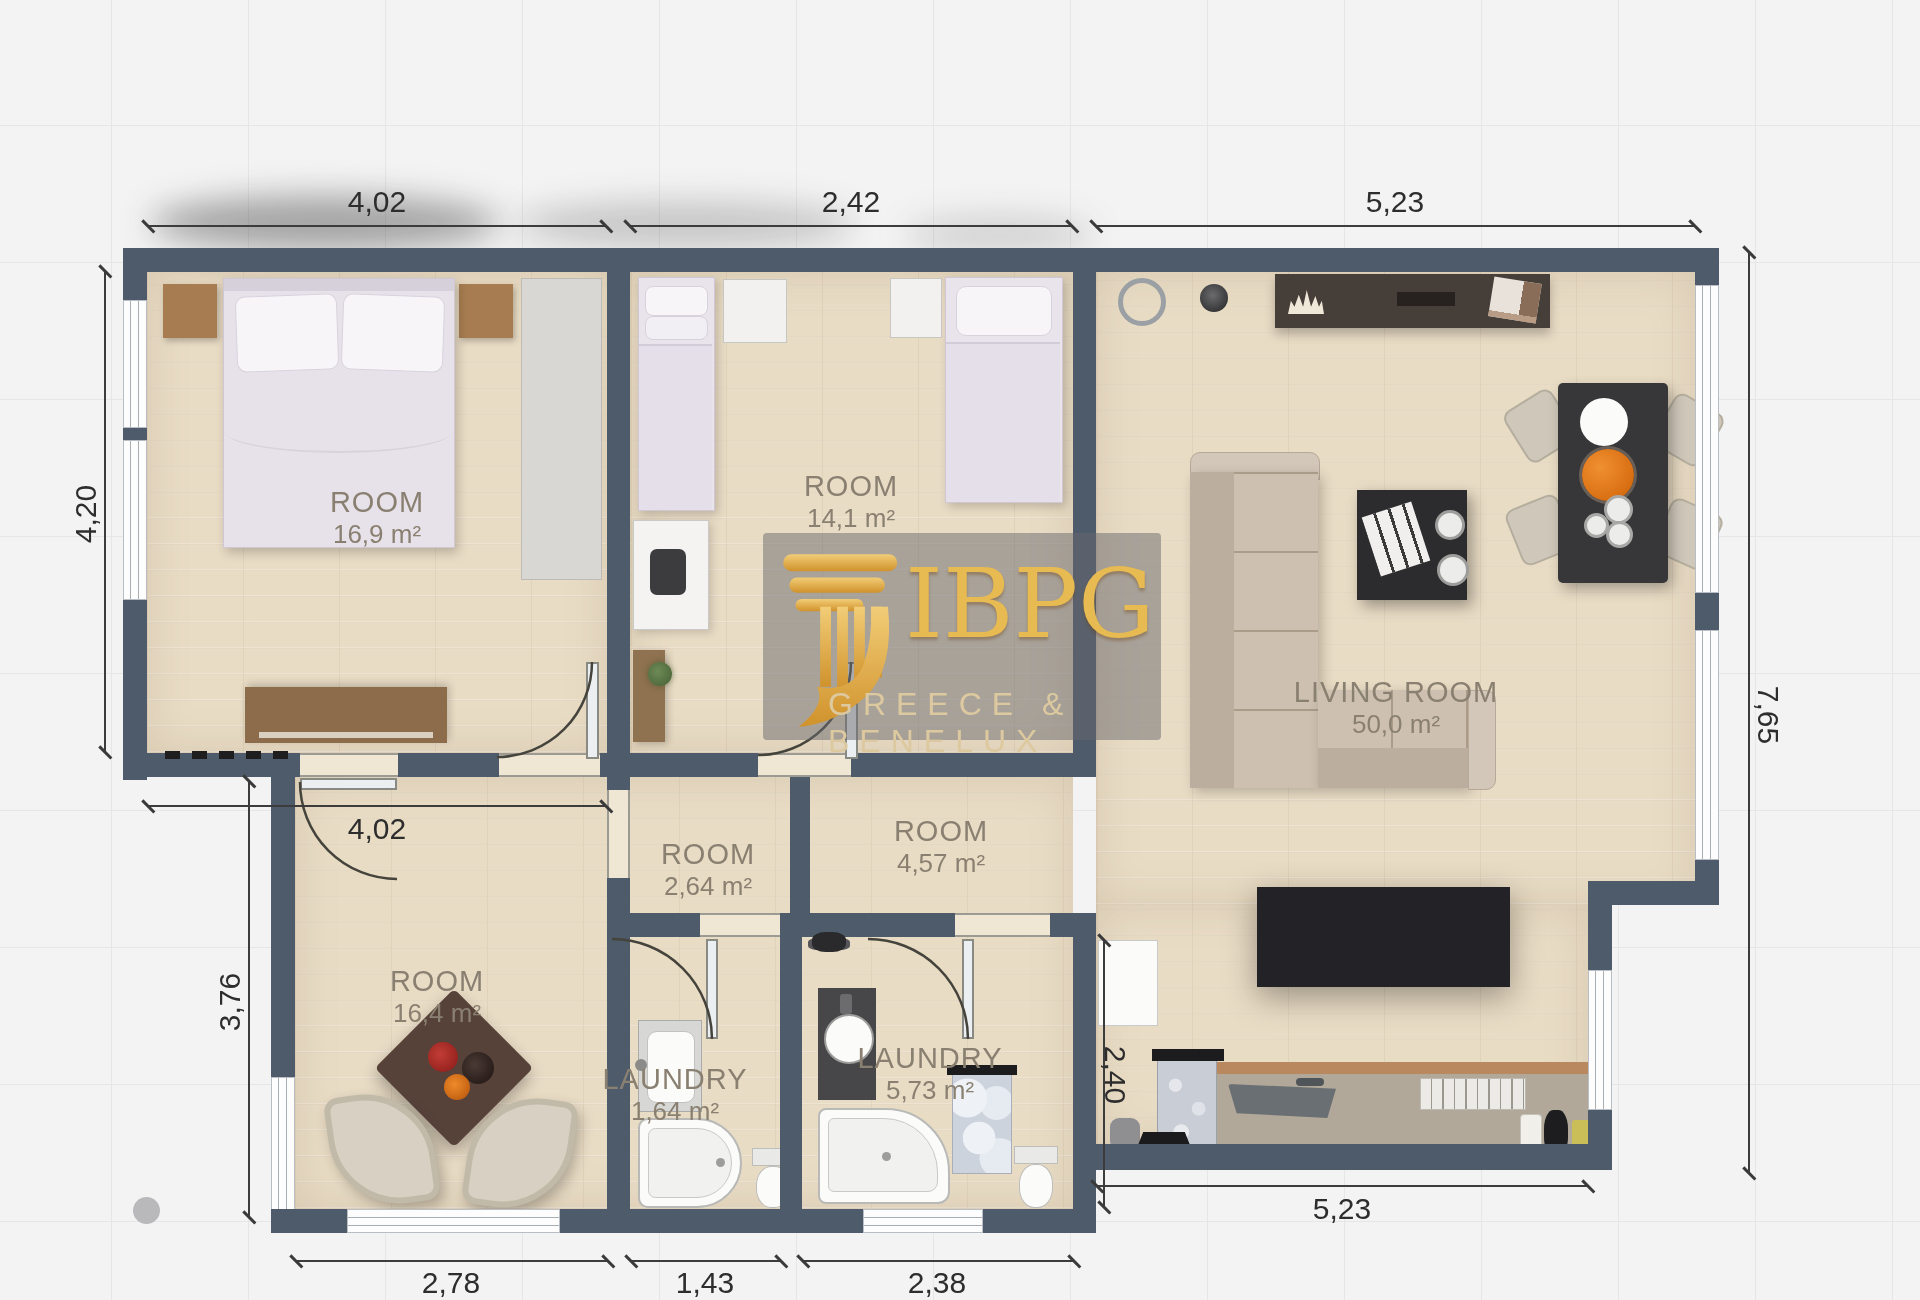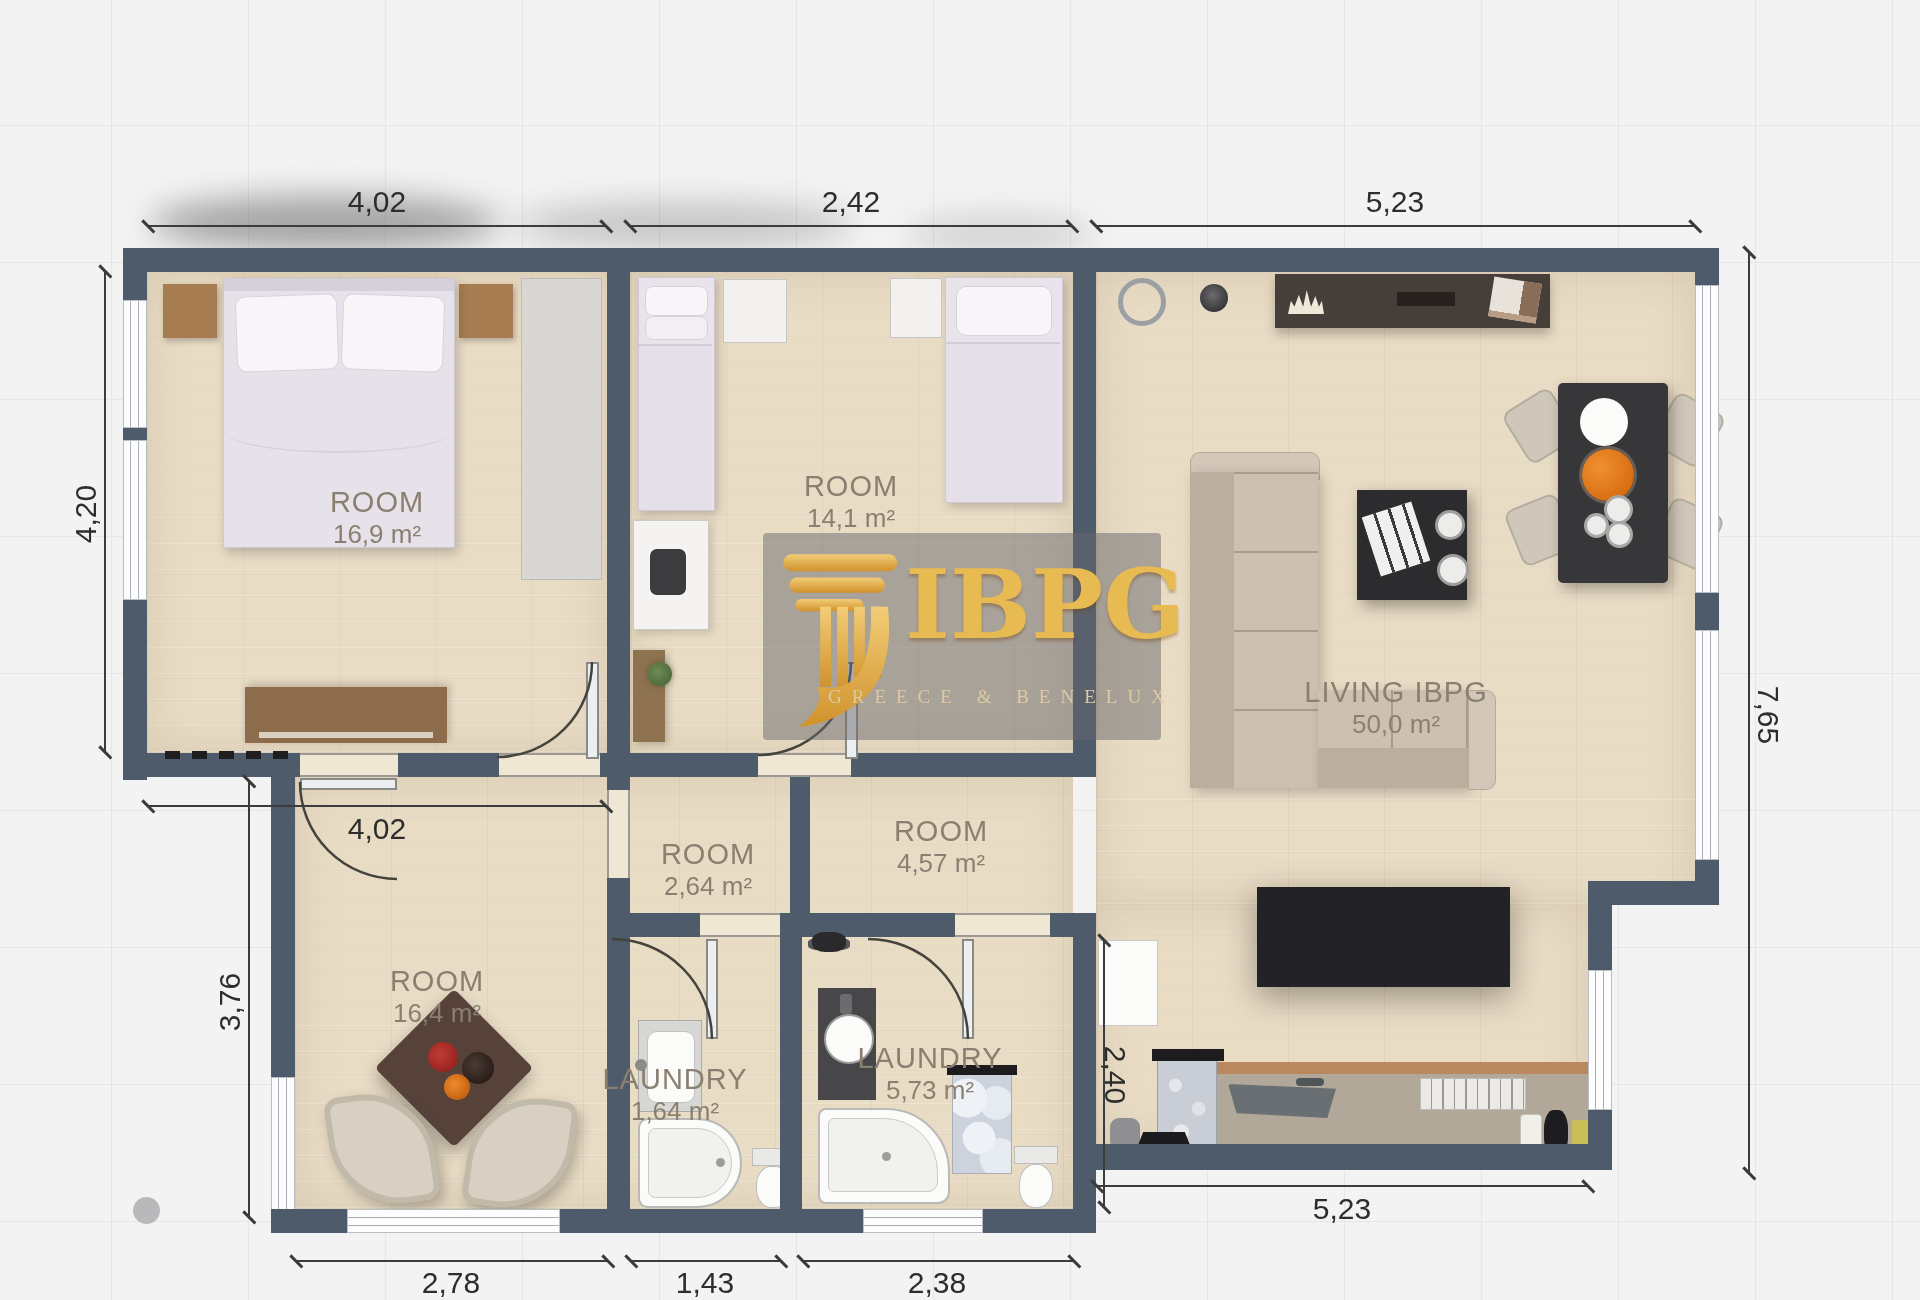--- a/index.html
+++ b/index.html
@@ -27,22 +27,22 @@
   .fl{position:absolute;background-color:#e9dcc5;z-index:1;
     background-image:
       repeating-linear-gradient(0deg,rgba(255,255,255,.22) 0 1.5px,rgba(0,0,0,0) 1.5px 26px),
       repeating-linear-gradient(90deg,rgba(151,120,83,.10) 0 1.5px,rgba(0,0,0,0) 1.5px 96px),
       repeating-linear-gradient(0deg,rgba(151,120,83,.14) 0 1px,rgba(0,0,0,0) 1px 26px);
     box-shadow:inset 0 0 46px rgba(124,100,66,.16)}
   .fx{position:absolute;z-index:5}
   .z10{z-index:10}.z12{z-index:12}.z30{z-index:30}
   .smudge{position:absolute;border-radius:50%;filter:blur(16px);z-index:2}
   .wm-box{position:absolute;left:763px;top:533px;width:398px;height:207px;background:rgba(104,104,110,.5);border-radius:4px;z-index:50}
-  .wm-brand{position:absolute;left:905px;top:548px;width:300px;font-family:"DejaVu Serif","Liberation Serif",serif;font-weight:bold;font-size:96px;color:#e7ba52;text-shadow:0 3px 3px rgba(110,60,5,.35);z-index:51}
-  .wm-sub{position:absolute;left:828px;top:686px;width:400px;font-family:Liberation Serif, serif;font-size:19px;letter-spacing:10px;color:#ddc99f;z-index:51}
+  .wm-brand{position:absolute;left:905px;top:548px;width:300px;font-family:"DejaVu Serif","Liberation Serif",serif;font-weight:normal;font-size:96px;color:#e7ba52;text-shadow:0 3px 3px rgba(110,60,5,.35);z-index:51}
+  .wm-sub{position:absolute;left:828px;top:686px;width:400px;font-family:Liberation Sans, sans-serif;font-size:32px;letter-spacing:10px;color:#ddc99f;z-index:51}
   svg.arcs{position:absolute;left:0;top:0;z-index:15}
   .circle{border-radius:50%}
 </style>
 </head>
 <body>
 
 <div class="canvas">
 
   <div class="smudge" style="left:150px;top:196px;width:350px;height:54px;background:rgba(35,35,35,.38)"></div>
   <div class="smudge" style="left:515px;top:202px;width:340px;height:46px;background:rgba(35,35,35,.22)"></div>
@@ -299,21 +299,21 @@
 
   <div class="lbl" style="left:267px;top:486px">
     <div class="n">ROOM</div>
     <div class="a">16,9 m²</div>
   </div>
   <div class="lbl" style="left:741px;top:470px">
     <div class="n">ROOM</div>
     <div class="a">14,1 m²</div>
   </div>
   <div class="lbl" style="left:1286px;top:676px">
-    <div class="n">LIVING IBPG</div>
+    <div class="n">LIVING ROOM</div>
     <div class="a">50,0 m²</div>
   </div>
   <div class="lbl" style="left:598px;top:838px">
     <div class="n">ROOM</div>
     <div class="a">2,64 m²</div>
   </div>
   <div class="lbl" style="left:831px;top:815px">
     <div class="n">ROOM</div>
     <div class="a">4,57 m²</div>
   </div>

